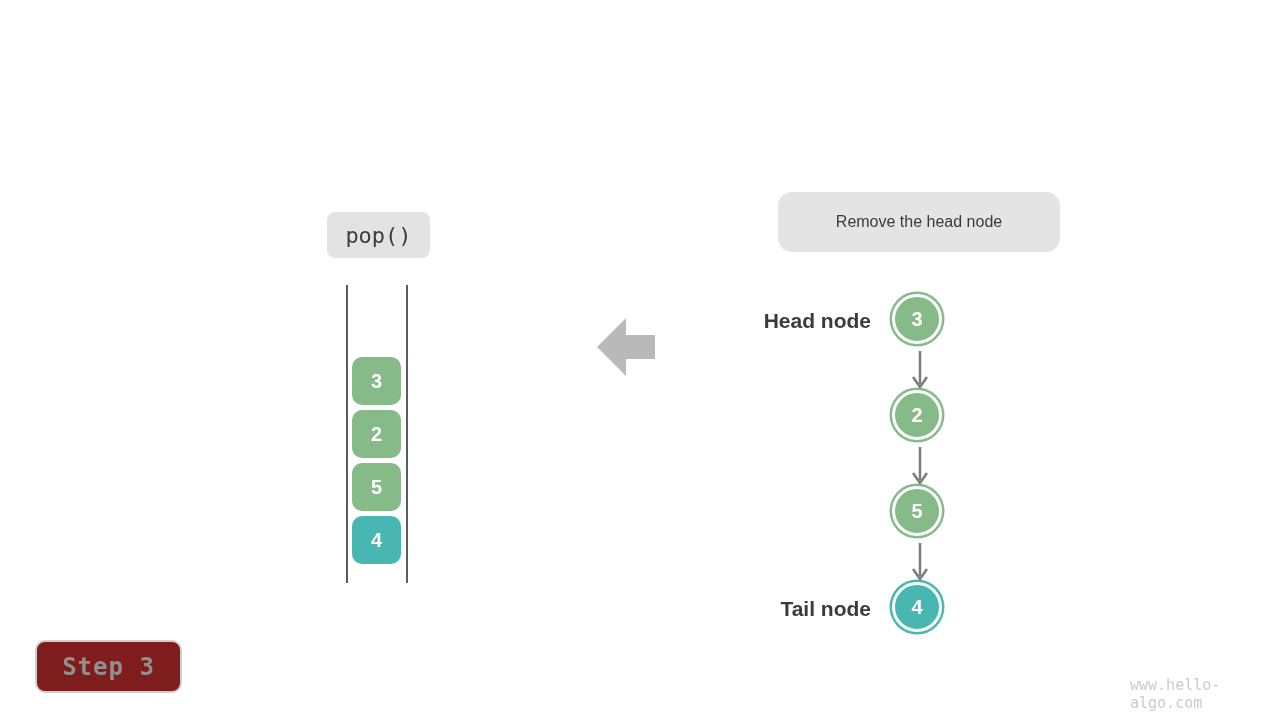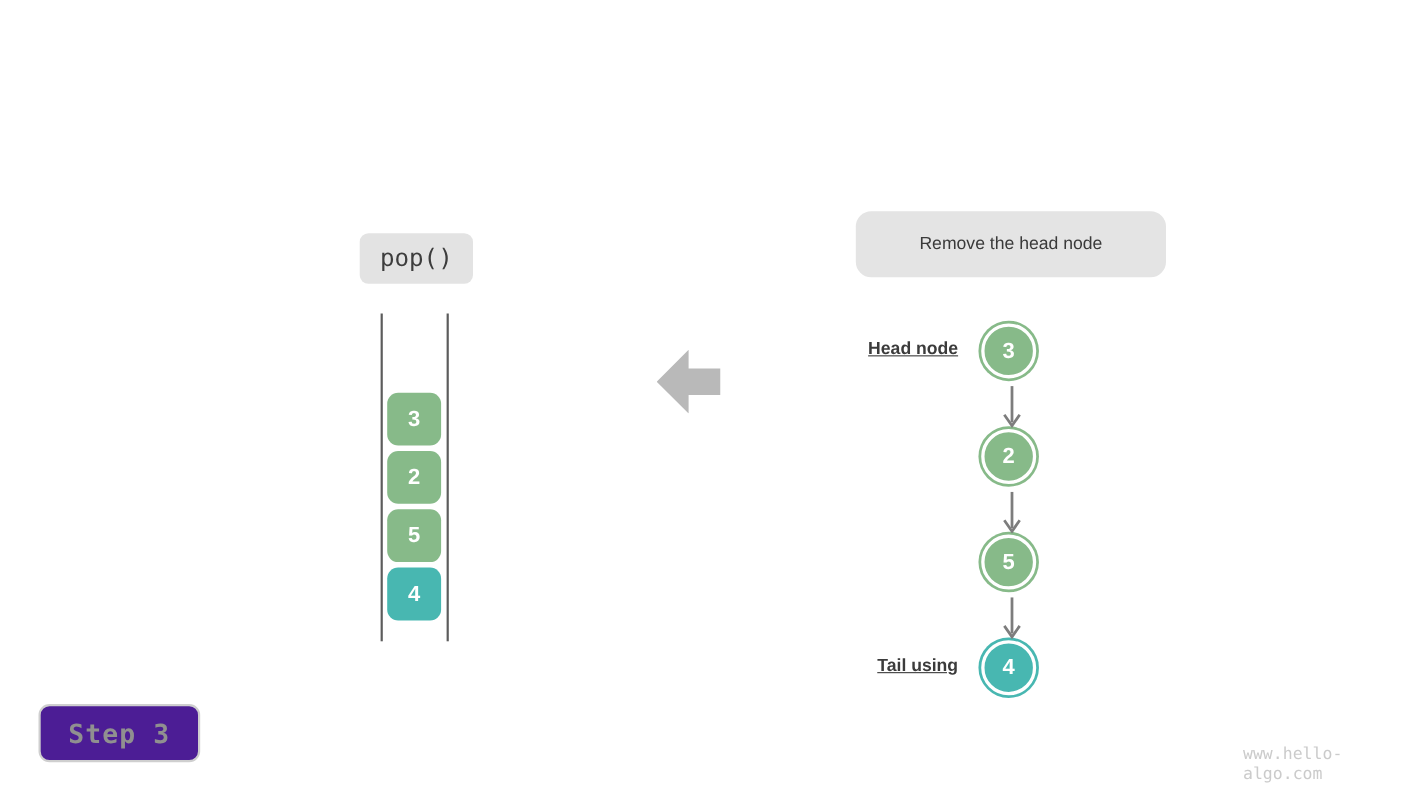--- a/index.html
+++ b/index.html
@@ -82,24 +82,23 @@
     font-size: 21px;
     color: #999999;
   }
 
   
   .node-label {
     position: absolute;
     left: 690px;
     width: 181px;
     text-align: right;
-    font-size: 16px;
+    font-size: 21px;
     font-weight: bold;
     color: #3b3b3b;
-    text-decoration: underline;
   }
   .node-label.head { top: 309px; }
   .node-label.tail { top: 597px; }
 
   .ll-node {
     position: absolute;
     left: 892px;
     width: 50px; height: 50px;
     border: 3px solid #ffffff;
     border-radius: 50%;
@@ -121,21 +120,21 @@
   }
   .conn-0 { top: 351px; }
   .conn-1 { top: 447px; }
   .conn-2 { top: 543px; }
 
   
   .step-badge {
     position: absolute;
     left: 35px; top: 640px;
     width: 147px; height: 53px;
-    background: #4c1d95;
+    background: #7f1d1d;
     border: 2px solid #cfcfcf;
     border-radius: 10px;
     display: flex; align-items: center; justify-content: center;
     font-family: "DejaVu Sans Mono", monospace;
     font-size: 24px;
     font-weight: bold;
     color: #909090;
     letter-spacing: 1px;
   }
 
@@ -164,21 +163,21 @@
   <div class="stack-cell green cell-1">2</div>
   <div class="stack-cell green cell-2">5</div>
   <div class="stack-cell teal  cell-3">4</div>
 
   <svg class="block-arrow" width="58" height="58" viewBox="0 0 58 58">
     <polygon points="0,29 29,0 29,17 58,17 58,41 29,41 29,58" fill="#b9b9b9"></polygon>
   </svg>
 
 
   <div class="node-label head">Head node</div>
-  <div class="node-label tail">Tail using</div>
+  <div class="node-label tail">Tail node</div>
 
   <div class="ll-node green node-0">3</div>
   <div class="ll-node green node-1">2</div>
   <div class="ll-node green node-2">5</div>
   <div class="ll-node teal  node-3">4</div>
 
   <svg class="ll-connector conn-0" width="18" height="38" viewBox="0 0 18 38">
     <line x1="9" y1="0" x2="9" y2="33" stroke="#7d7d7d" stroke-width="2.5"></line>
     <polyline points="2,26 9,36 16,26" fill="none" stroke="#7d7d7d" stroke-width="2.5"></polyline>
   </svg>

